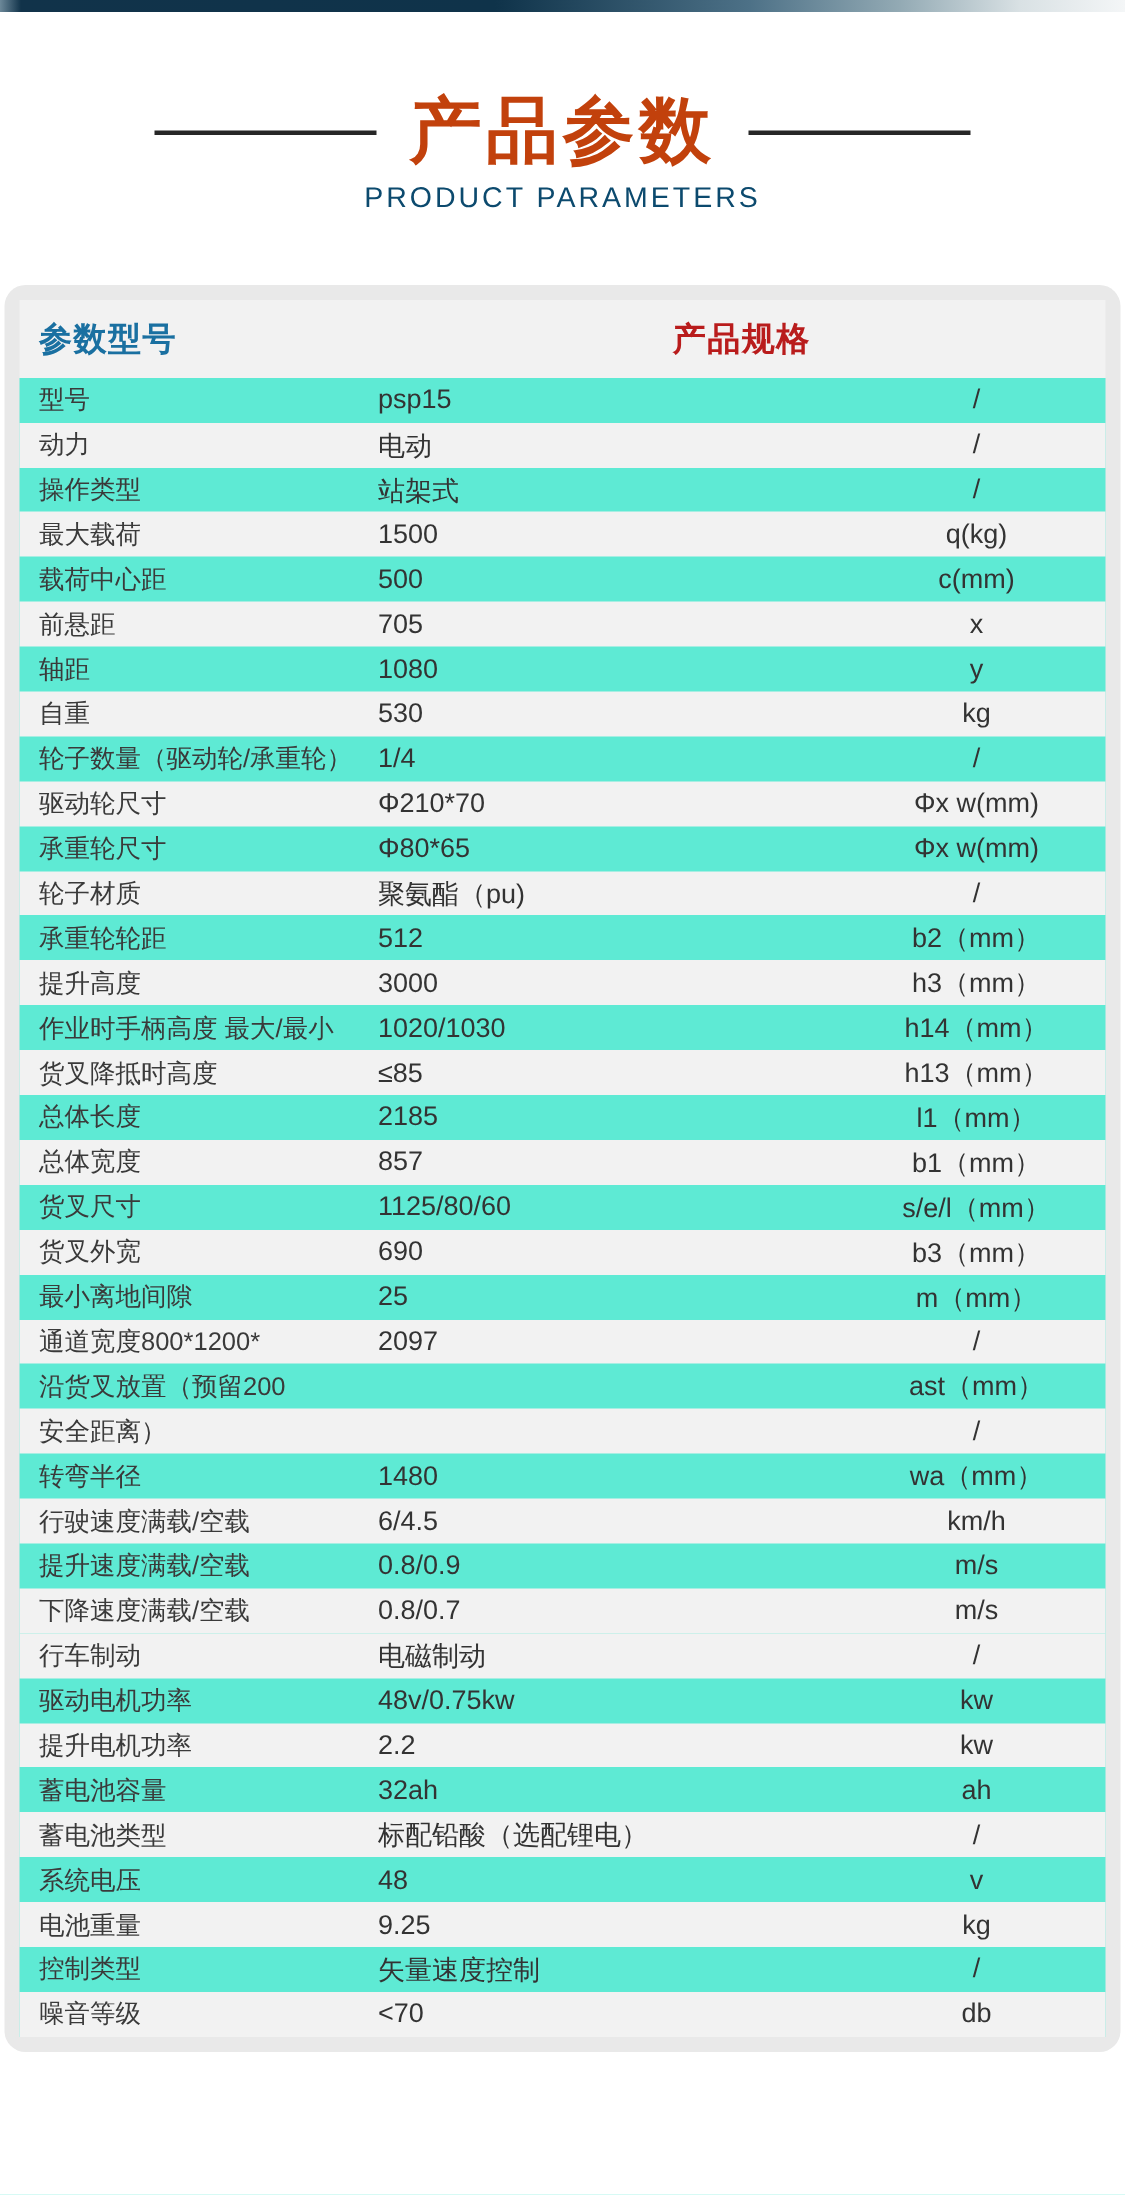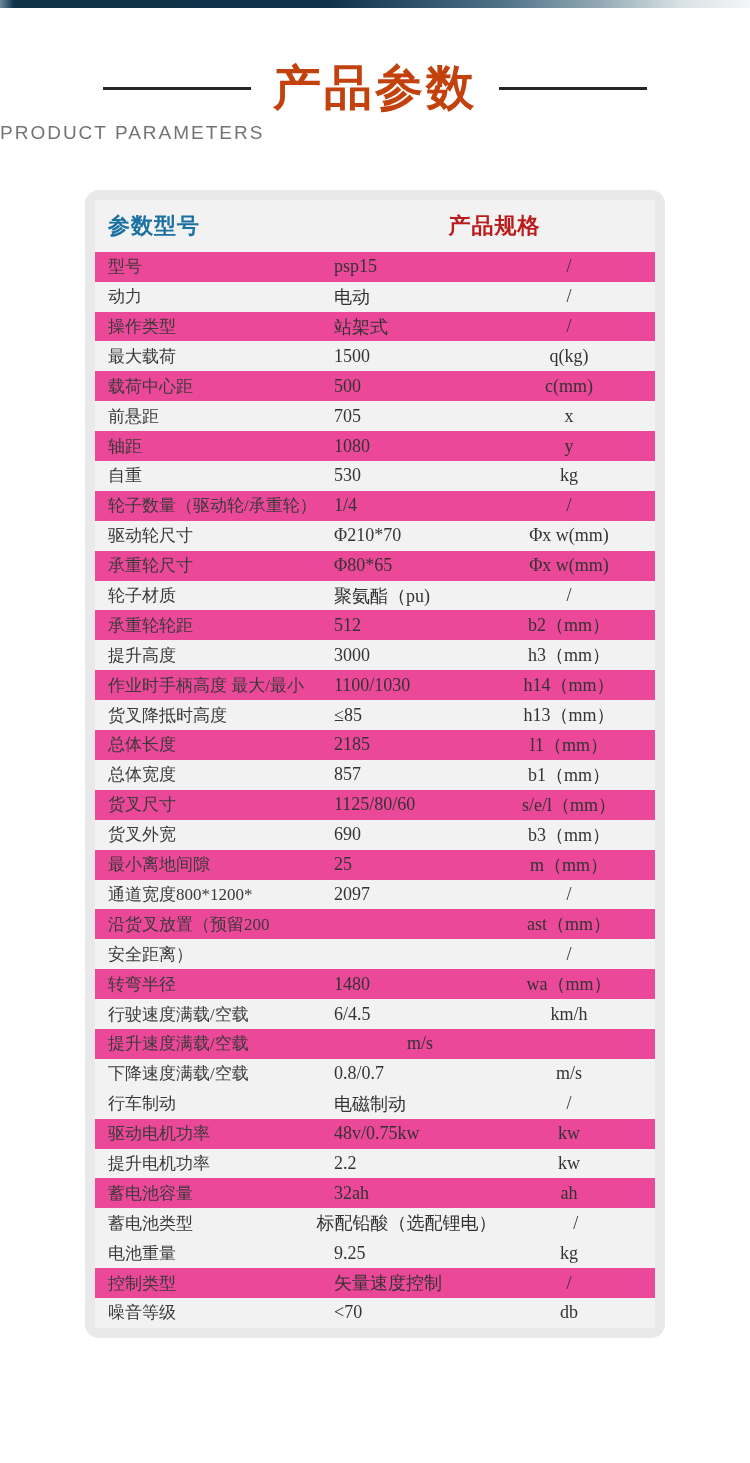--- a/index.html
+++ b/index.html
@@ -16,40 +16,40 @@
   .title-block { margin-top:54px; }
   .title-row {
     display:flex; align-items:center; justify-content:center; gap:22px;
   }
   .title-line { width:148px; height:3px; background:#272727; }
   .page-title {
     font-size:48px; font-weight:bold; color:#c2410c; letter-spacing:3px;
     line-height:1.1; white-space:nowrap;
   }
   .page-subtitle {
-    text-align:left; margin-top:7px;
-    font-size:19px; color:#737373; letter-spacing:2px;
+    text-align:center; margin-top:7px;
+    font-size:19px; color:#0c4a6e; letter-spacing:2px;
   }
   .card {
-    width:580px; margin:46px auto 0 auto;
-    background:#e9e9e9; border-radius:14px; padding:10px;font-family:Liberation Serif, serif;
+    width:744px; margin:46px auto 0 auto;
+    background:#e9e9e9; border-radius:14px; padding:10px;
   }
   .thead {
     display:flex; align-items:center; height:52px; background:#f2f2f2;
   }
   .thead-left {
     width:239px; padding-left:13px;
     font-size:22px; font-weight:bold; color:#1a70a1; letter-spacing:1px;
     white-space:nowrap;
   }
   .thead-right {
     flex:1; text-align:center;
     font-size:22px; font-weight:bold; color:#b91c1c; letter-spacing:1px;
   }
-  .tbody { background:#ec4899; }
+  .tbody { background:#5eead4; }
   .row {
     display:flex; align-items:center; height:29.9px;
     font-size:18px; color:#333333;
   }
   .row.alt { background:#f2f2f2; }
   .cell-label {
     width:239px; padding-left:13px;
     font-size:17px; color:#3a3a3a; white-space:nowrap; overflow:visible;
   }
   .cell-value { flex:1; white-space:nowrap; }
@@ -154,21 +154,21 @@
   </div>
 
   <div class="row alt">
     <div class="cell-label">提升高度</div>
     <div class="cell-value">3000</div>
     <div class="cell-unit">h3（mm）</div>
   </div>
 
   <div class="row">
     <div class="cell-label">作业时手柄高度 最大/最小</div>
-    <div class="cell-value">1100/1030</div>
+    <div class="cell-value">1020/1030</div>
     <div class="cell-unit">h14（mm）</div>
   </div>
 
   <div class="row alt">
     <div class="cell-label">货叉降抵时高度</div>
     <div class="cell-value">≤85</div>
     <div class="cell-unit">h13（mm）</div>
   </div>
 
   <div class="row">
@@ -226,20 +226,21 @@
   </div>
 
   <div class="row alt">
     <div class="cell-label">行驶速度满载/空载</div>
     <div class="cell-value">6/4.5</div>
     <div class="cell-unit">km/h</div>
   </div>
 
   <div class="row">
     <div class="cell-label">提升速度满载/空载</div>
+    <div class="cell-value">0.8/0.9</div>
     <div class="cell-unit">m/s</div>
   </div>
 
   <div class="row alt">
     <div class="cell-label">下降速度满载/空载</div>
     <div class="cell-value">0.8/0.7</div>
     <div class="cell-unit">m/s</div>
   </div>
 
 
@@ -266,20 +267,25 @@
     <div class="cell-value">32ah</div>
     <div class="cell-unit">ah</div>
   </div>
 
   <div class="row alt">
     <div class="cell-label">蓄电池类型</div>
     <div class="cell-value">标配铅酸（选配锂电）</div>
     <div class="cell-unit">/</div>
   </div>
 
+  <div class="row">
+    <div class="cell-label">系统电压</div>
+    <div class="cell-value">48</div>
+    <div class="cell-unit">v</div>
+  </div>
 
   <div class="row alt">
     <div class="cell-label">电池重量</div>
     <div class="cell-value">9.25</div>
     <div class="cell-unit">kg</div>
   </div>
 
   <div class="row">
     <div class="cell-label">控制类型</div>
     <div class="cell-value">矢量速度控制</div>

